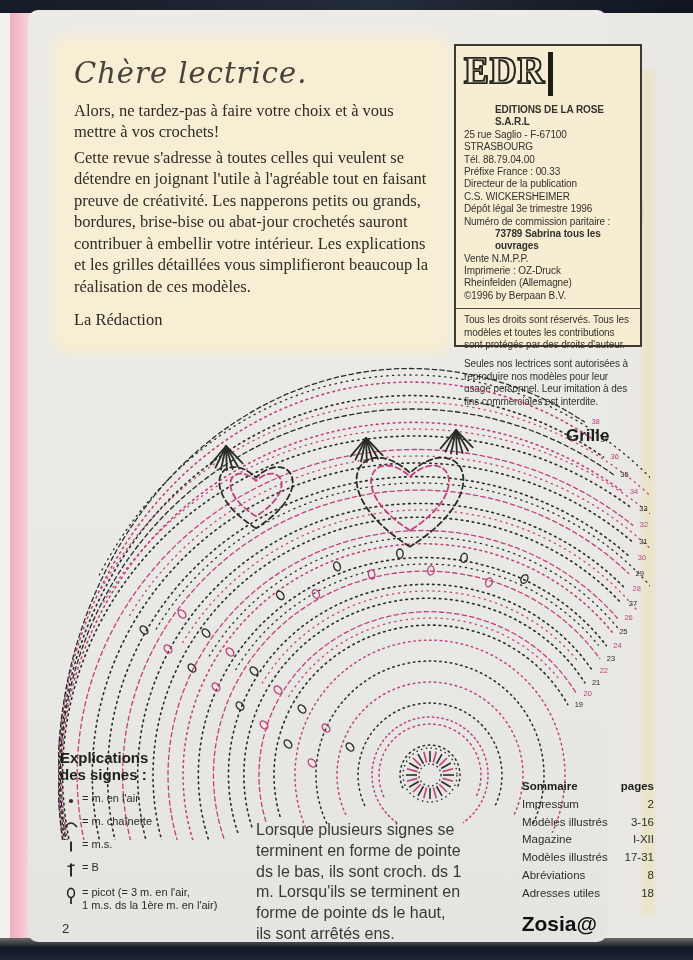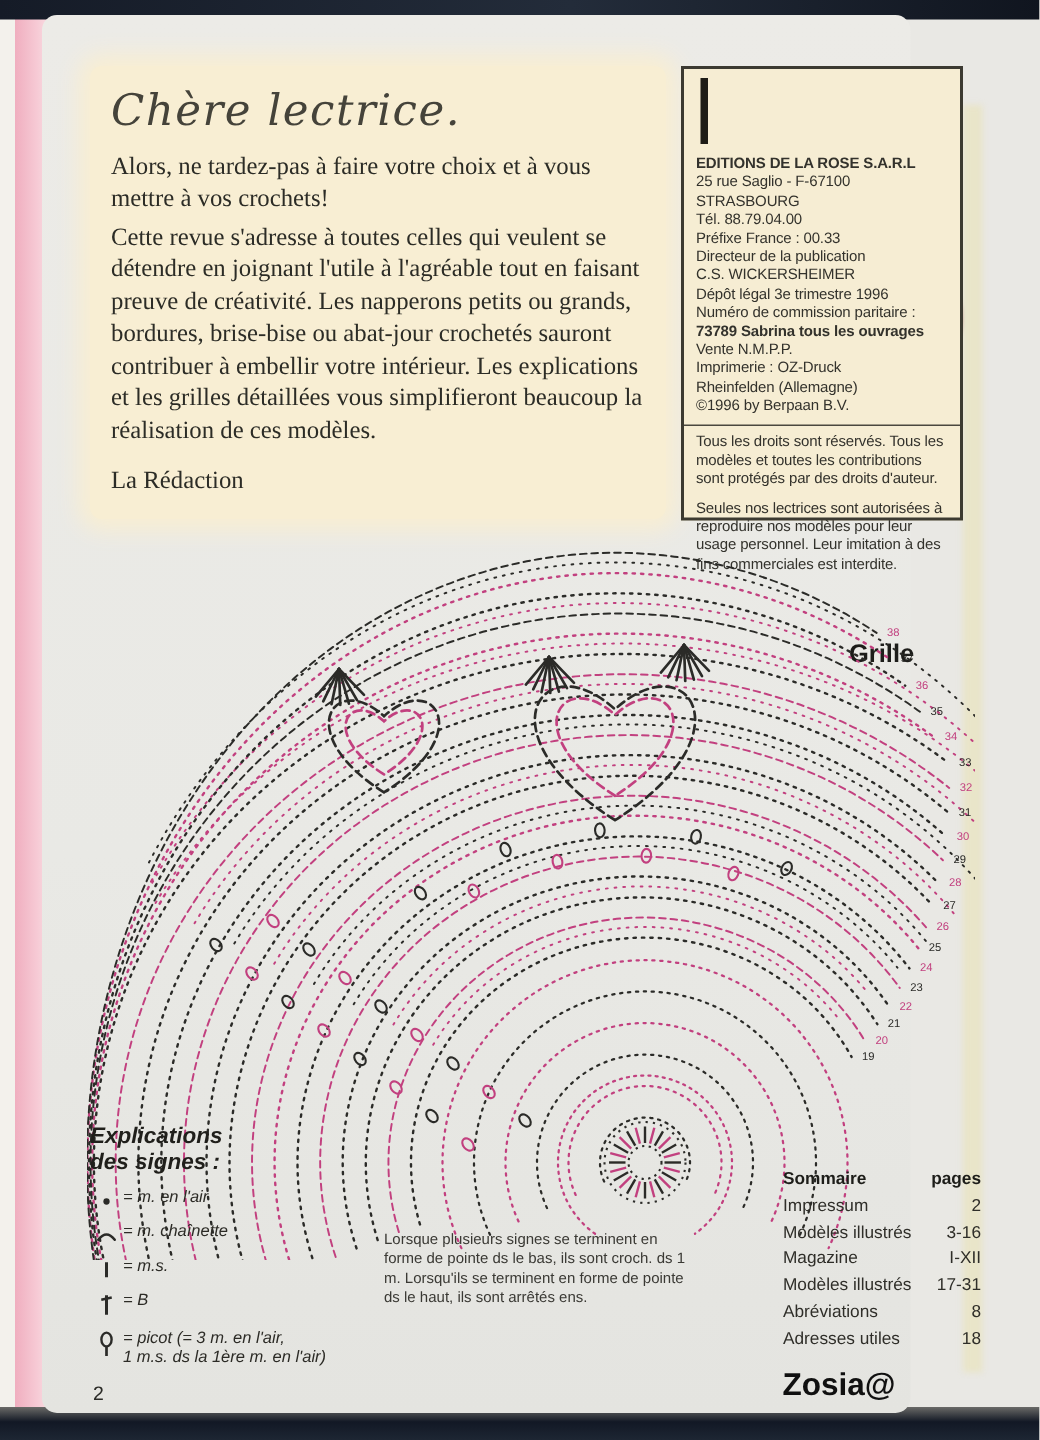--- a/index.html
+++ b/index.html
@@ -37,35 +37,35 @@
   .impressum{position:absolute;left:426px;top:34px;width:188px;height:303px;
     background:#f6edd3;border:2px solid #3c3a31;box-sizing:border-box;
     padding:6px 8px;}
   .edr-logo{height:46px;margin-bottom:6px;display:flex;align-items:flex-start;}
   .edr-text{font-family:"Liberation Serif", serif;font-weight:700;font-size:37px;line-height:1;
     color:#f6edd3;-webkit-text-stroke:1.6px #2a2820;text-stroke:1.6px #2a2820;
     text-shadow:1px 1px 0 #2a2820, -1px -1px 0 #2a2820, 1px -1px 0 #2a2820, -1px 1px 0 #2a2820;
     letter-spacing:1px;}
   .edr-bar{width:5px;height:44px;background:#1e1c16;margin-left:3px;}
   .imp-lines div{font-size:10px;line-height:1.24;color:#33322c;letter-spacing:-0.1px;}
-  .imp-lines .b{font-weight:700;}
+  .imp-lines .b{font-weight:700;margin-left:31px;}
   .imp-divider{border:none;border-top:1.5px solid #4a483f;margin:6px -8px 5px -8px;}
   .imp-para{font-size:10px;line-height:1.24;color:#33322c;margin:0 0 7px 0;letter-spacing:-0.1px;}
   
   .grille-label{position:absolute;left:538px;top:416px;font-weight:700;font-size:17px;color:#1d1d1a;}
   #grille-svg{position:absolute;left:30px;top:332px;width:592px;height:498px;}
   
-  .legend{position:absolute;left:32px;top:740px;width:210px;font-style:italic;}
+  .legend{position:absolute;left:32px;top:740px;width:210px;}
   .legend h2{margin:0 0 8px 0;font-size:15px;line-height:1.12;font-weight:700;color:#201f1b;}
   .leg-item{display:flex;align-items:flex-start;margin-bottom:7px;}
   .leg-sym{width:22px;flex:0 0 22px;display:flex;justify-content:center;}
   .leg-txt{font-size:11px;line-height:1.25;color:#2c2b26;white-space:pre-line;}
   
   .note{position:absolute;left:228px;top:810px;width:208px;margin:0;
-    font-size:10px;line-height:1.3;color:#3a3934;}
+    font-size:16px;line-height:1.3;color:#3a3934;}
   
   .sommaire{position:absolute;left:494px;top:768px;width:132px;font-size:11.5px;}
   .som-row{display:flex;justify-content:space-between;line-height:1.55;color:#2f2e29;}
   .som-head{font-weight:700;color:#1d1d19;}
   .som-pages{text-align:right;}
   
   .banner{position:absolute;left:29px;top:887px;width:585px;height:21px;
     border:2px solid #2b2b27;box-sizing:border-box;display:flex;align-items:center;justify-content:center;}
   .banner span{font-size:10.5px;color:#2e2d28;}
   .page-number{position:absolute;left:34px;top:911px;font-size:13px;color:#2b2b27;}
@@ -84,20 +84,21 @@
 
   <section class="letter">
     <h1>Chère lectrice.</h1>
     <p>Alors, ne tardez-pas à faire votre choix et à vous mettre à vos crochets!</p>
     <p>Cette revue s'adresse à toutes celles qui veulent se détendre en joignant l'utile à l'agréable tout en faisant preuve de créativité. Les napperons petits ou grands, bordures, brise-bise ou abat-jour crochetés sauront contribuer à embellir votre intérieur. Les explications et les grilles détaillées vous simplifieront beaucoup la réalisation de ces modèles.</p>
     <p class="signature">La Rédaction</p>
   </section>
 
   <aside class="impressum">
     <div class="edr-logo">
+      <span class="edr-text">EDR</span>
       <span class="edr-bar"></span>
     </div>
     <div class="imp-lines">
       <div class="b">EDITIONS DE LA ROSE S.A.R.L</div>
       <div>25 rue Saglio - F-67100 STRASBOURG</div>
       <div>Tél. 88.79.04.00</div>
       <div>Préfixe France : 00.33</div>
       <div>Directeur de la publication</div>
       <div>C.S. WICKERSHEIMER</div>
       <div>Dépôt légal 3e trimestre 1996</div>

